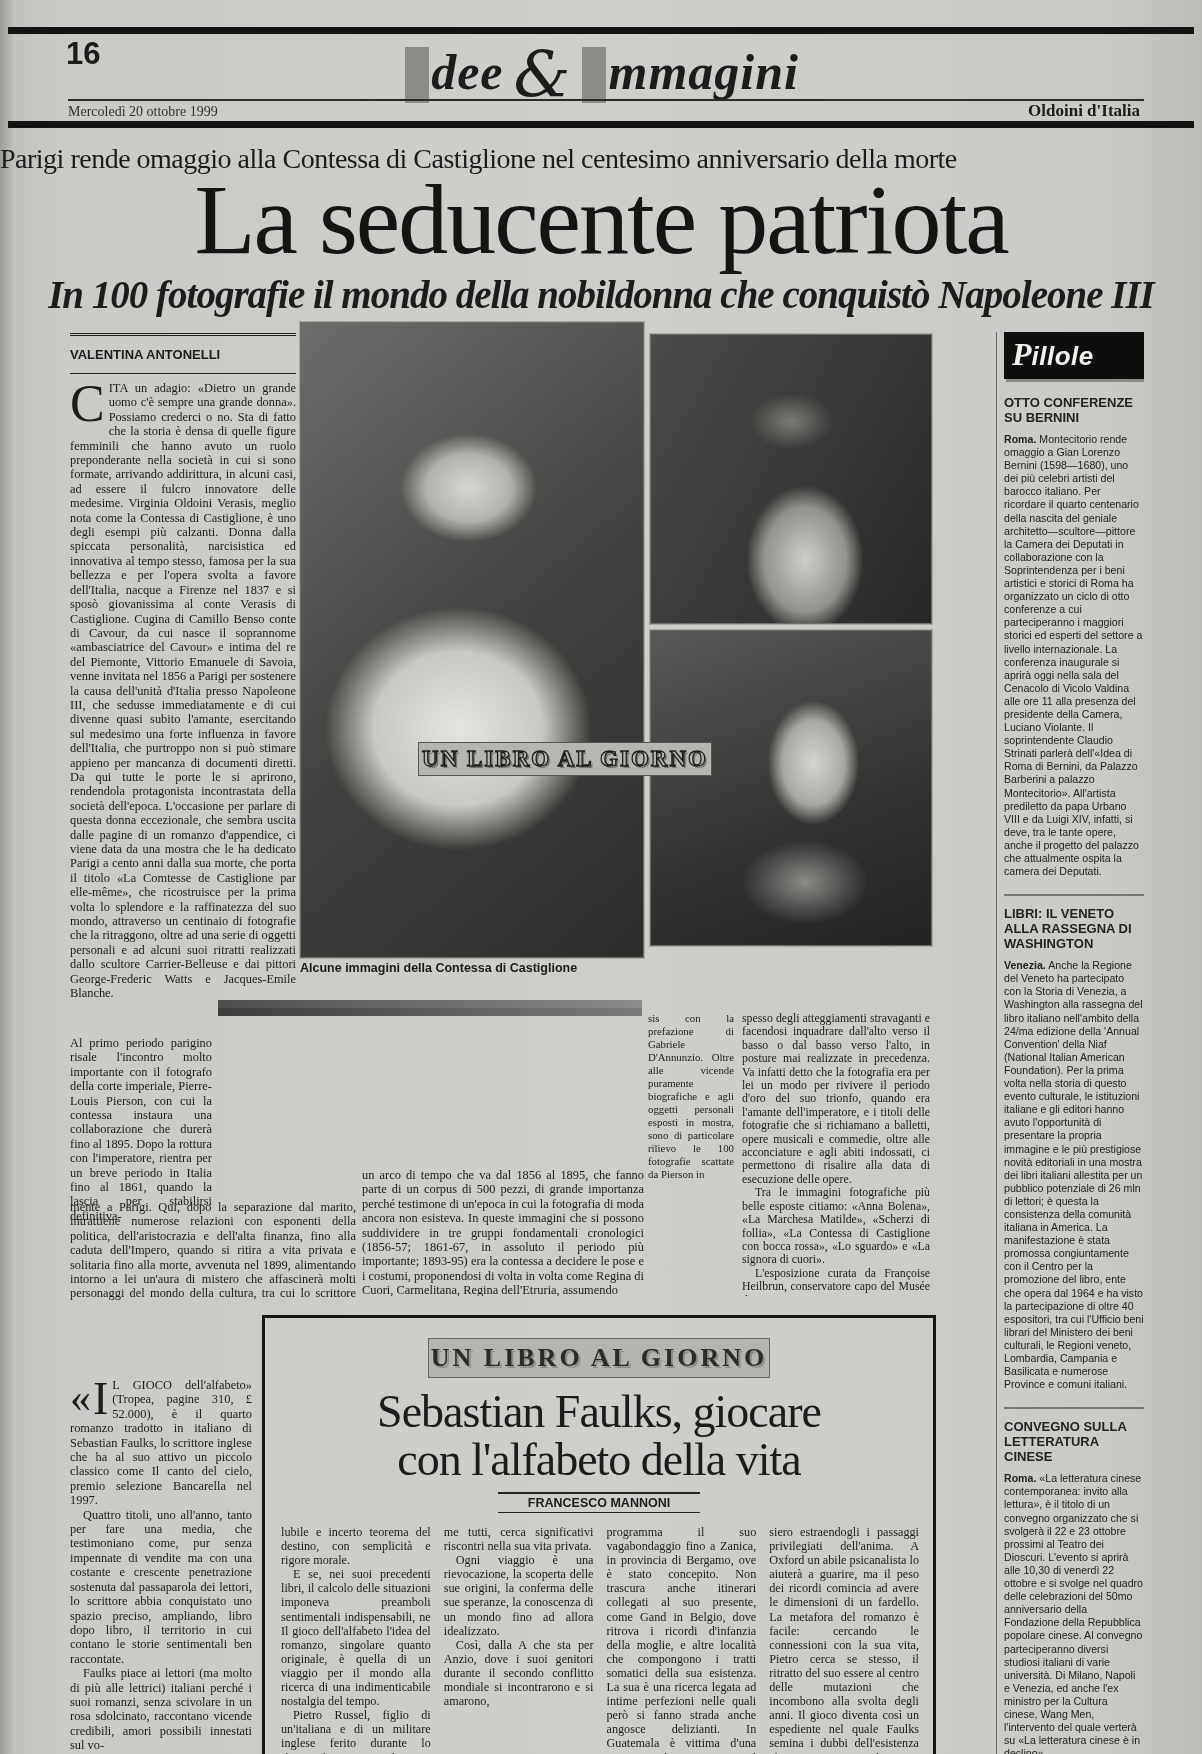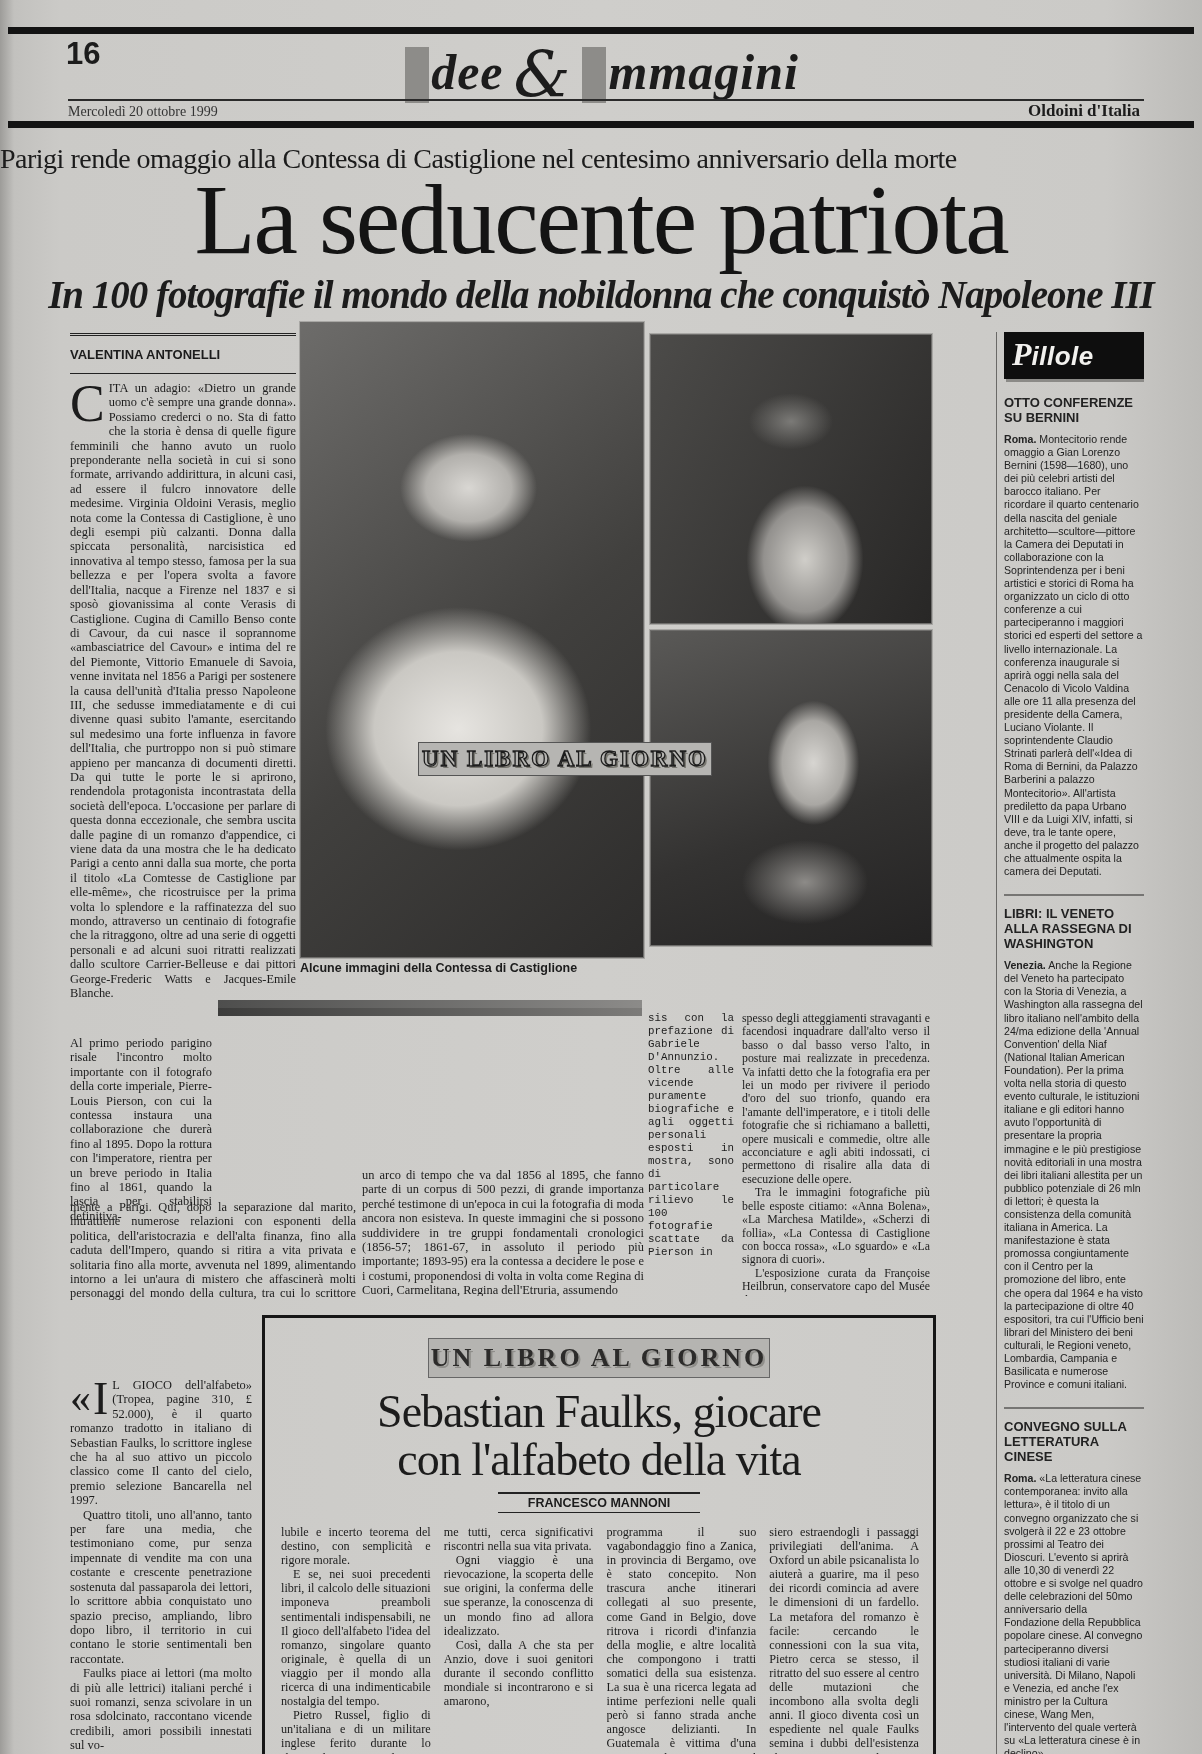--- a/index.html
+++ b/index.html
@@ -130,21 +130,21 @@
   <div class="caption">Alcune immagini della Contessa di Castiglione</div>
 
   <div class="pullquote">
     <div class="pq-bar"></div>
     <div class="pq-bar b"></div>
   </div>
 
   <div class="col-mid body-text">
     <p class="first">un arco di tempo che va dal 1856 al 1895, che fanno parte di un corpus di 500 pezzi, di grande importanza perché testimone di un'epoca in cui la fotografia di moda ancora non esisteva. In queste immagini che si possono suddividere in tre gruppi fondamentali cronologici (1856-57; 1861-67, in assoluto il periodo più importante; 1893-95) era la contessa a decidere le pose e i costumi, proponendosi di volta in volta come Regina di Cuori, Carmelitana, Regina dell'Etruria, assumendo</p>
   </div>
-  <div class="col-narrow" style="text-align:justify;font-family:Liberation Mono, monospace;">
+  <div class="col-narrow" style="text-align:justify;">
     <p class="first" style="margin:0;">sis con la prefazione di Gabriele D'Annunzio. Oltre alle vicende puramente biografiche e agli oggetti personali esposti in mostra, sono di particolare rilievo le 100 fotografie scattate da Pierson in</p>
   </div>
   <div class="col-right body-text">
     <p class="first">spesso degli atteggiamenti stravaganti e facendosi inquadrare dall'alto verso il basso o dal basso verso l'alto, in posture mai realizzate in precedenza. Va infatti detto che la fotografia era per lei un modo per rivivere il periodo d'oro del suo trionfo, quando era l'amante dell'imperatore, e i titoli delle fotografie che si richiamano a balletti, opere musicali e commedie, oltre alle acconciature e agli abiti indossati, ci permettono di risalire alla data di esecuzione delle opere.</p>
     <p>Tra le immagini fotografiche più belle esposte citiamo: «Anna Bolena», «La Marchesa Matilde», «Scherzi di follia», «La Contessa di Castiglione con bocca rossa», «Lo sguardo» e «La signora di cuori».</p>
     <p>L'esposizione curata da Françoise Heilbrun, conservatore capo del Musée d'Orsay, Pierre Apraxine, conservatore della Gilman Paper Company di New York, e Xavier Demange, è ospitata presso il Musée d'Orsay fino al 23 gennaio 2000, per passare da settembre del 2000 al Metropolitan Museum di New York.</p>
   </div>
 
   <div class="v-rule" style="left:996px;top:332px;height:1422px;"></div>
   <div class="sidebar">

